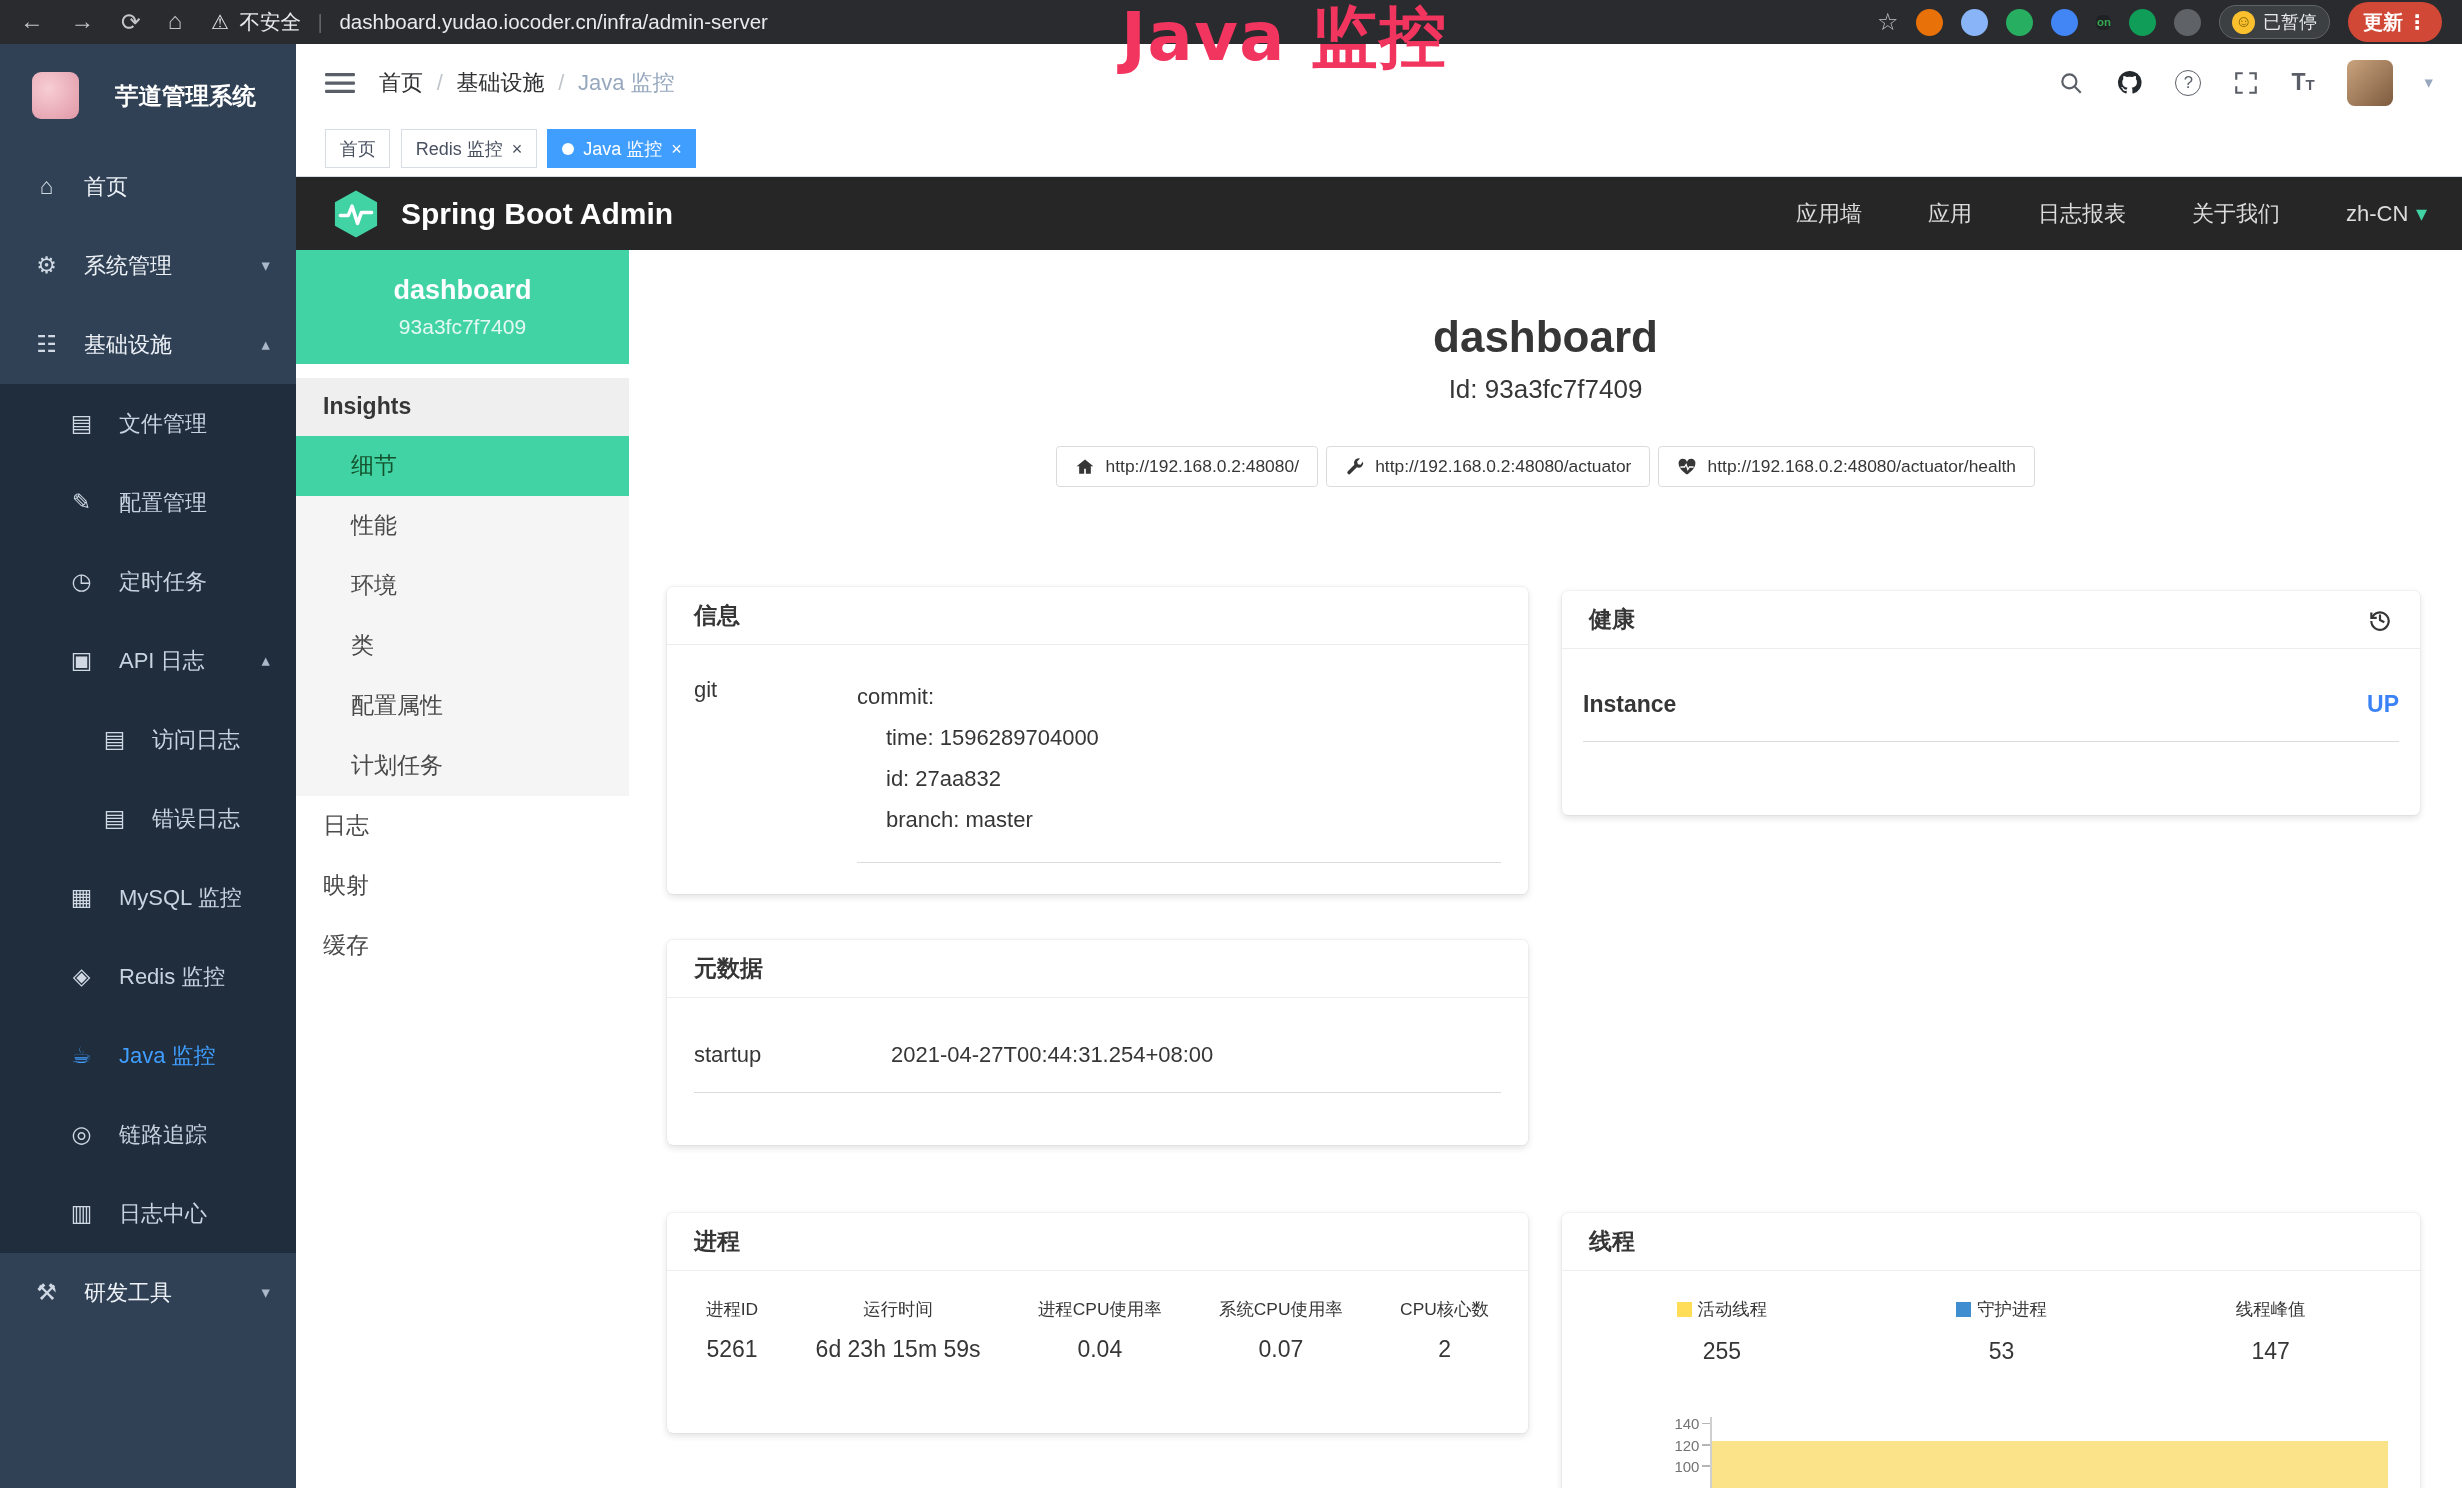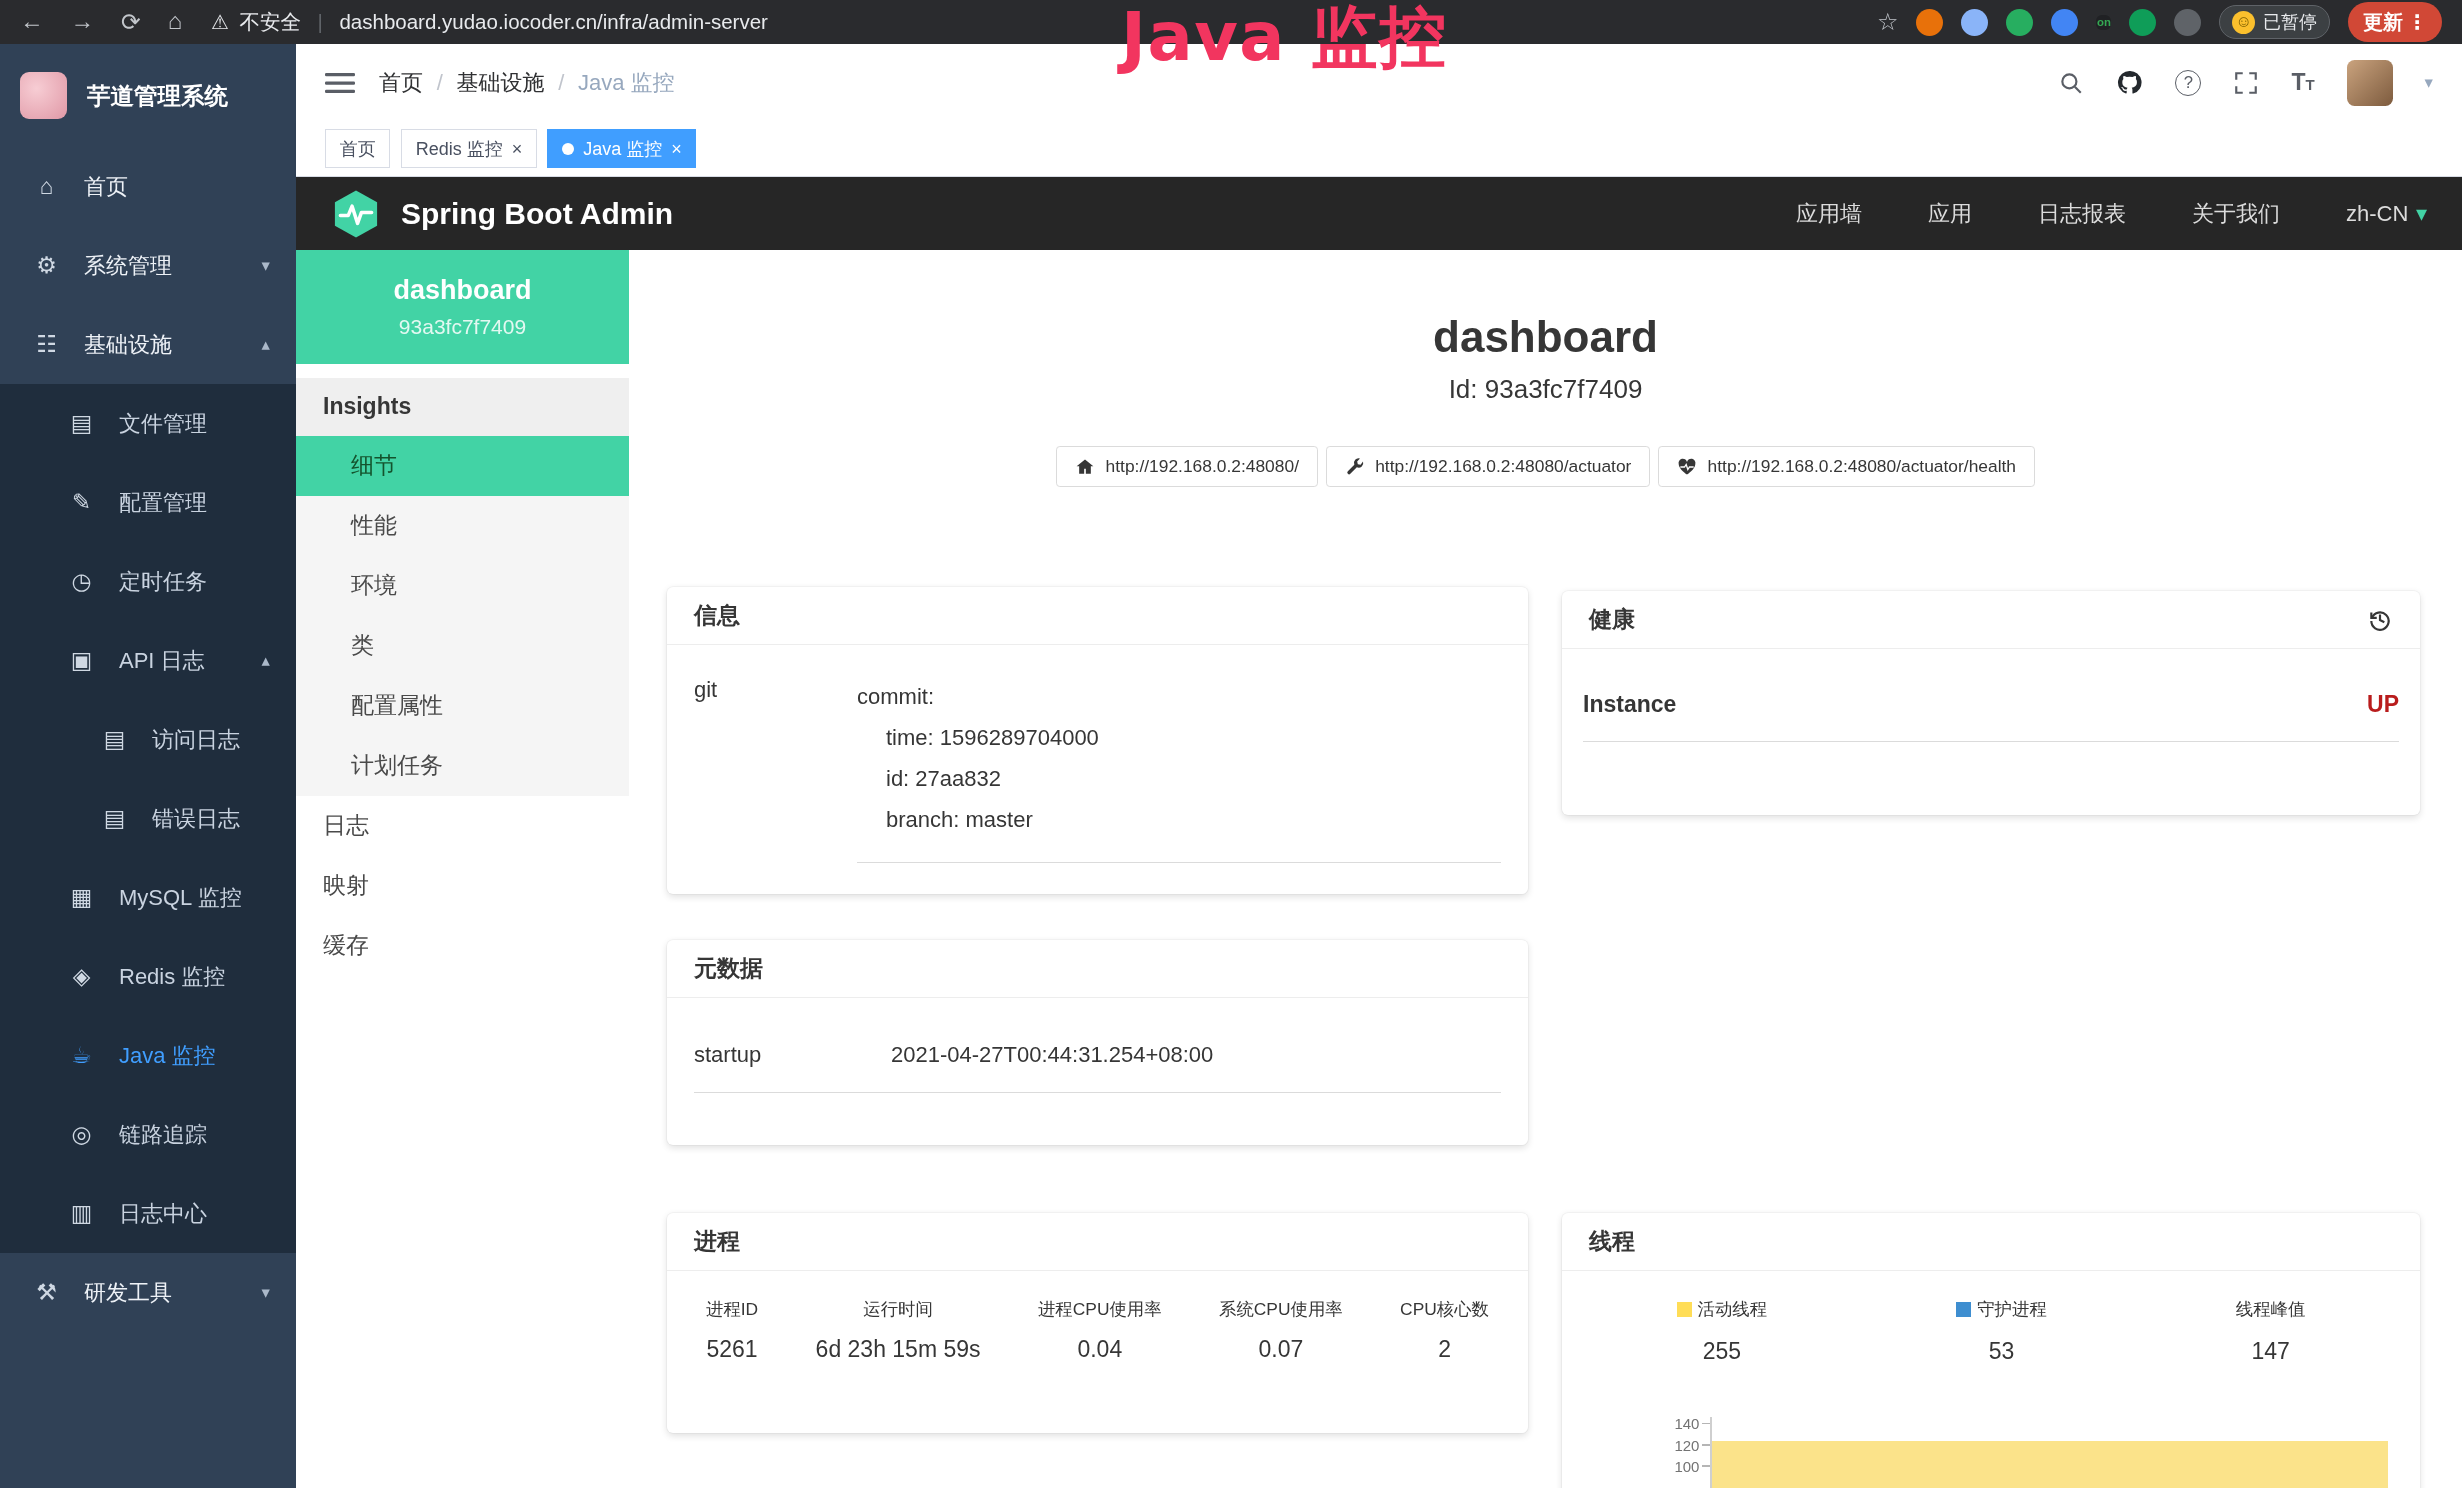--- a/index.html
+++ b/index.html
@@ -22,21 +22,21 @@
           color:#34a853;font-size:11.4px;font-weight:bold;padding-bottom:1.5px}
   .pill{display:flex;align-items:center;gap:7.6px;background:#3c4043;border:0.8px solid #5f6368;
         border-radius:20px;padding:3.8px 12px;font-size:18px;color:#e8eaed;cursor:pointer}
   .face{width:23px;height:23px;border-radius:50%;background:#fbc02d;color:#7a5c00;
         display:flex;align-items:center;justify-content:center;font-size:16.7px}
   .update{display:flex;align-items:center;gap:4px;background:#d14836;border-radius:21px;
           padding:6.8px 15px;color:#fff;font-size:20px;font-weight:bold;cursor:pointer}
 
   
   .sidebar{position:absolute;top:44px;left:0;width:296px;bottom:0;background:#304156;overflow:hidden}
-  .logo{height:103px;display:flex;align-items:center;padding-left:20px;gap:20px}
+  .logo{height:103px;display:flex;align-items:center;padding-left:32px;gap:36px}
   .logo .img{width:47px;height:47px;border-radius:9px;
              background:radial-gradient(circle at 35% 35%,#f7cdd4,#e098a6)}
   .logo .t{color:#fff;font-size:23.5px;font-weight:bold}
   .si{display:flex;align-items:center;height:79px;padding:0 26px 0 32px;gap:23px;
       color:#eef2f7;font-size:22px;cursor:pointer}
   .si .ic{width:29px;font-size:23px;text-align:center;color:#cfd8e3;flex:none}
   .si .chev{margin-left:auto;color:#aab8c9;font-size:16.7px}
   .dark{background:#1f2d3d}
   .si.sub{padding-left:67px;color:#c9d3e0}
   .si.sub2{padding-left:100px;color:#c9d3e0}
@@ -393,21 +393,21 @@
       <span class="hist">
         <svg width="26" height="26" viewBox="0 0 24 24" fill="none" stroke="#363636" stroke-width="2">
             <path d="M4 5v5h5"></path>
             <path d="M4.6 10A8 8 0 1 1 4 13"></path>
             <path d="M12 7v5l4 2"></path>
           </svg>
       </span>
     </div>
     <div class="hrow">
       <span class="hl">Instance</span>
-      <span class="up" style="color: #b91c1c;">UP</span>
+      <span class="up" style="color: #3b82f6;">UP</span>
     </div>
   </div>
 
   <div class="card meta">
     <div class="ch">元数据</div>
     <div class="mrow">
       <span class="mk">startup</span>
       <span>2021-04-27T00:44:31.254+08:00</span>
     </div>
   </div>

